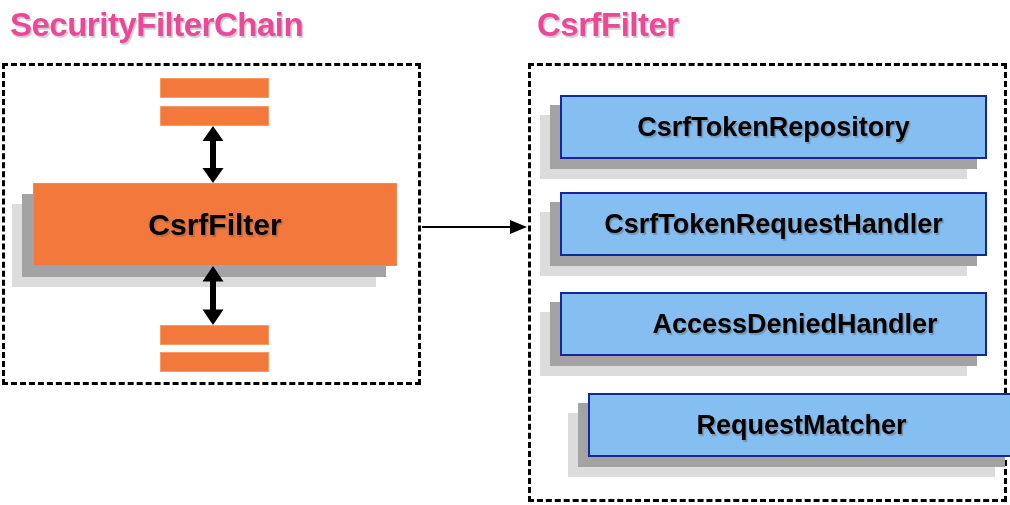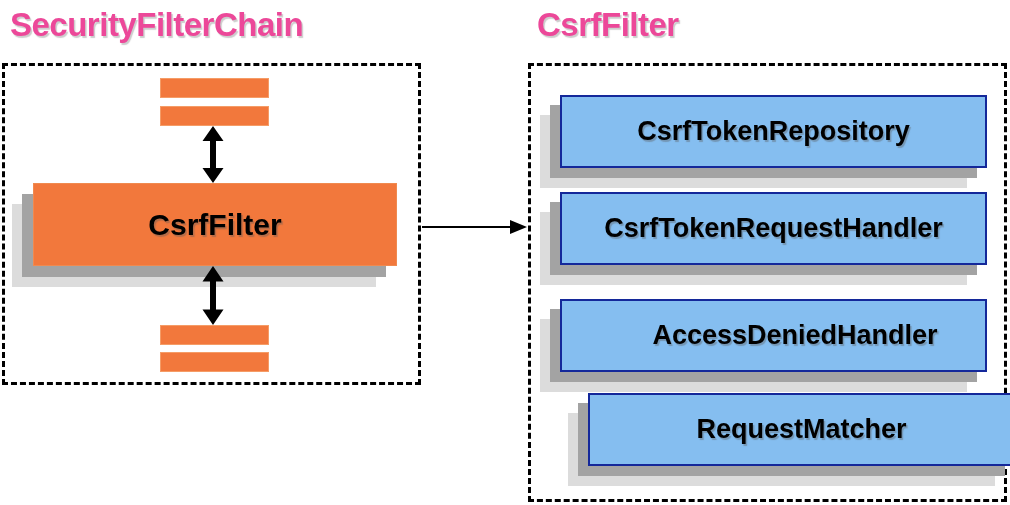--- a/index.html
+++ b/index.html
@@ -60,33 +60,33 @@
   }
 
   .arrow { position: absolute; }
   .v-arrow-1 { left: 200px; top: 126px; }
   .v-arrow-2 { left: 200px; top: 266px; }
   .h-arrow   { left: 422px; top: 219px; }
 
   .component {
     position: absolute;
     left: 560px;
-    width: 427px; height: 73px;
+    width: 427px; height: 64px;
     background: #85BEF0;
     border: 2px solid #14289A;
     box-sizing: border-box;
     box-shadow: -10px 10px 0 #A3A3A3, -20px 20px 0 #DCDCDC;
     display: flex; align-items: center; justify-content: center;
     font-weight: bold; font-size: 27px; color: #000000;
     text-shadow: 1.5px 1.5px 1px rgba(90,90,90,0.4);
     white-space: nowrap;
   }
   .component.c1 { top: 95px; }
   .component.c2 { top: 192px; }
-  .component.c3 { top: 299px; padding-left: 43px; }
+  .component.c3 { top: 292px; padding-left: 43px; }
   .component.c4 { top: 393px; margin-left: 28px; }
 </style>
 </head>
 <body>
 
 <div class="stage">
 
   <div class="title left">SecurityFilterChain</div>
 
   <div class="title right">CsrfFilter</div>

